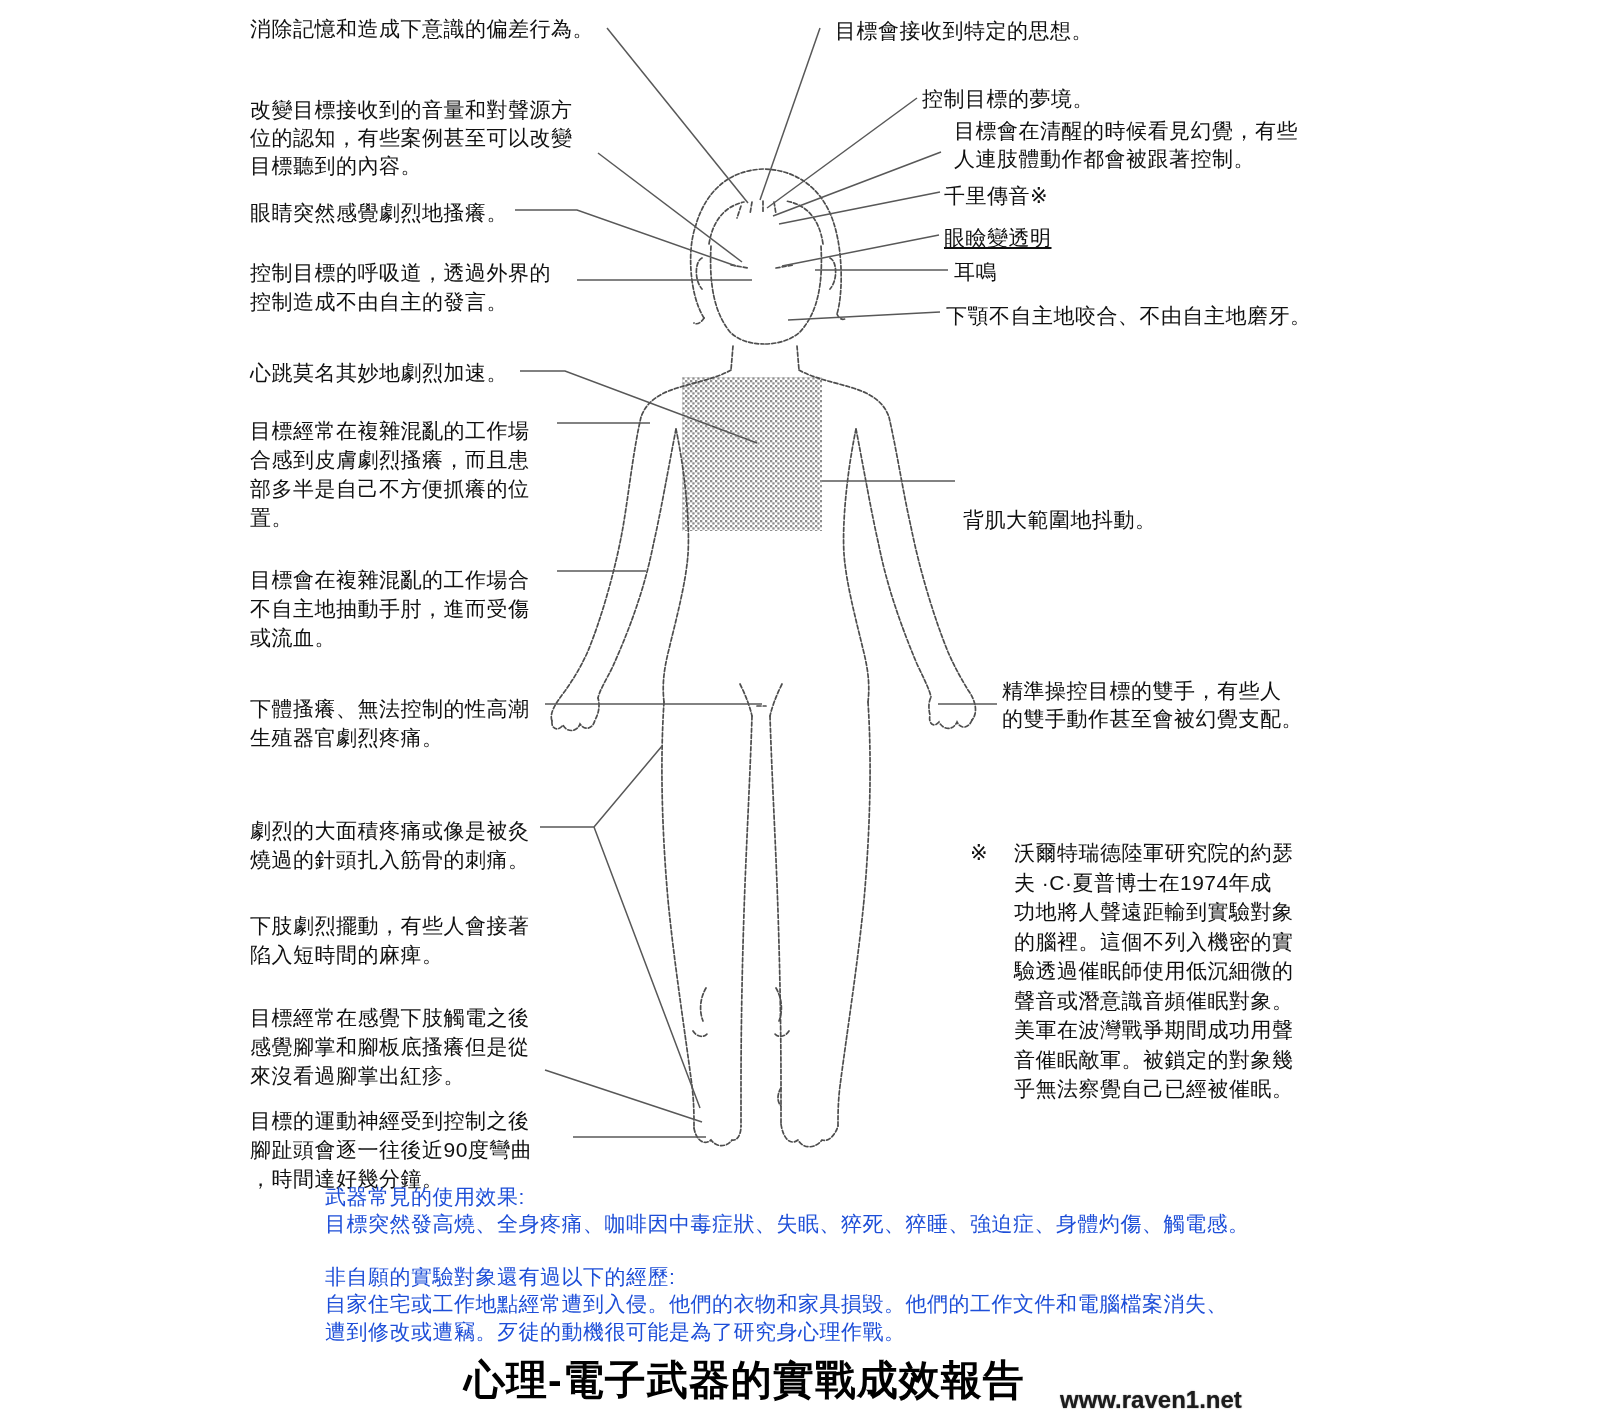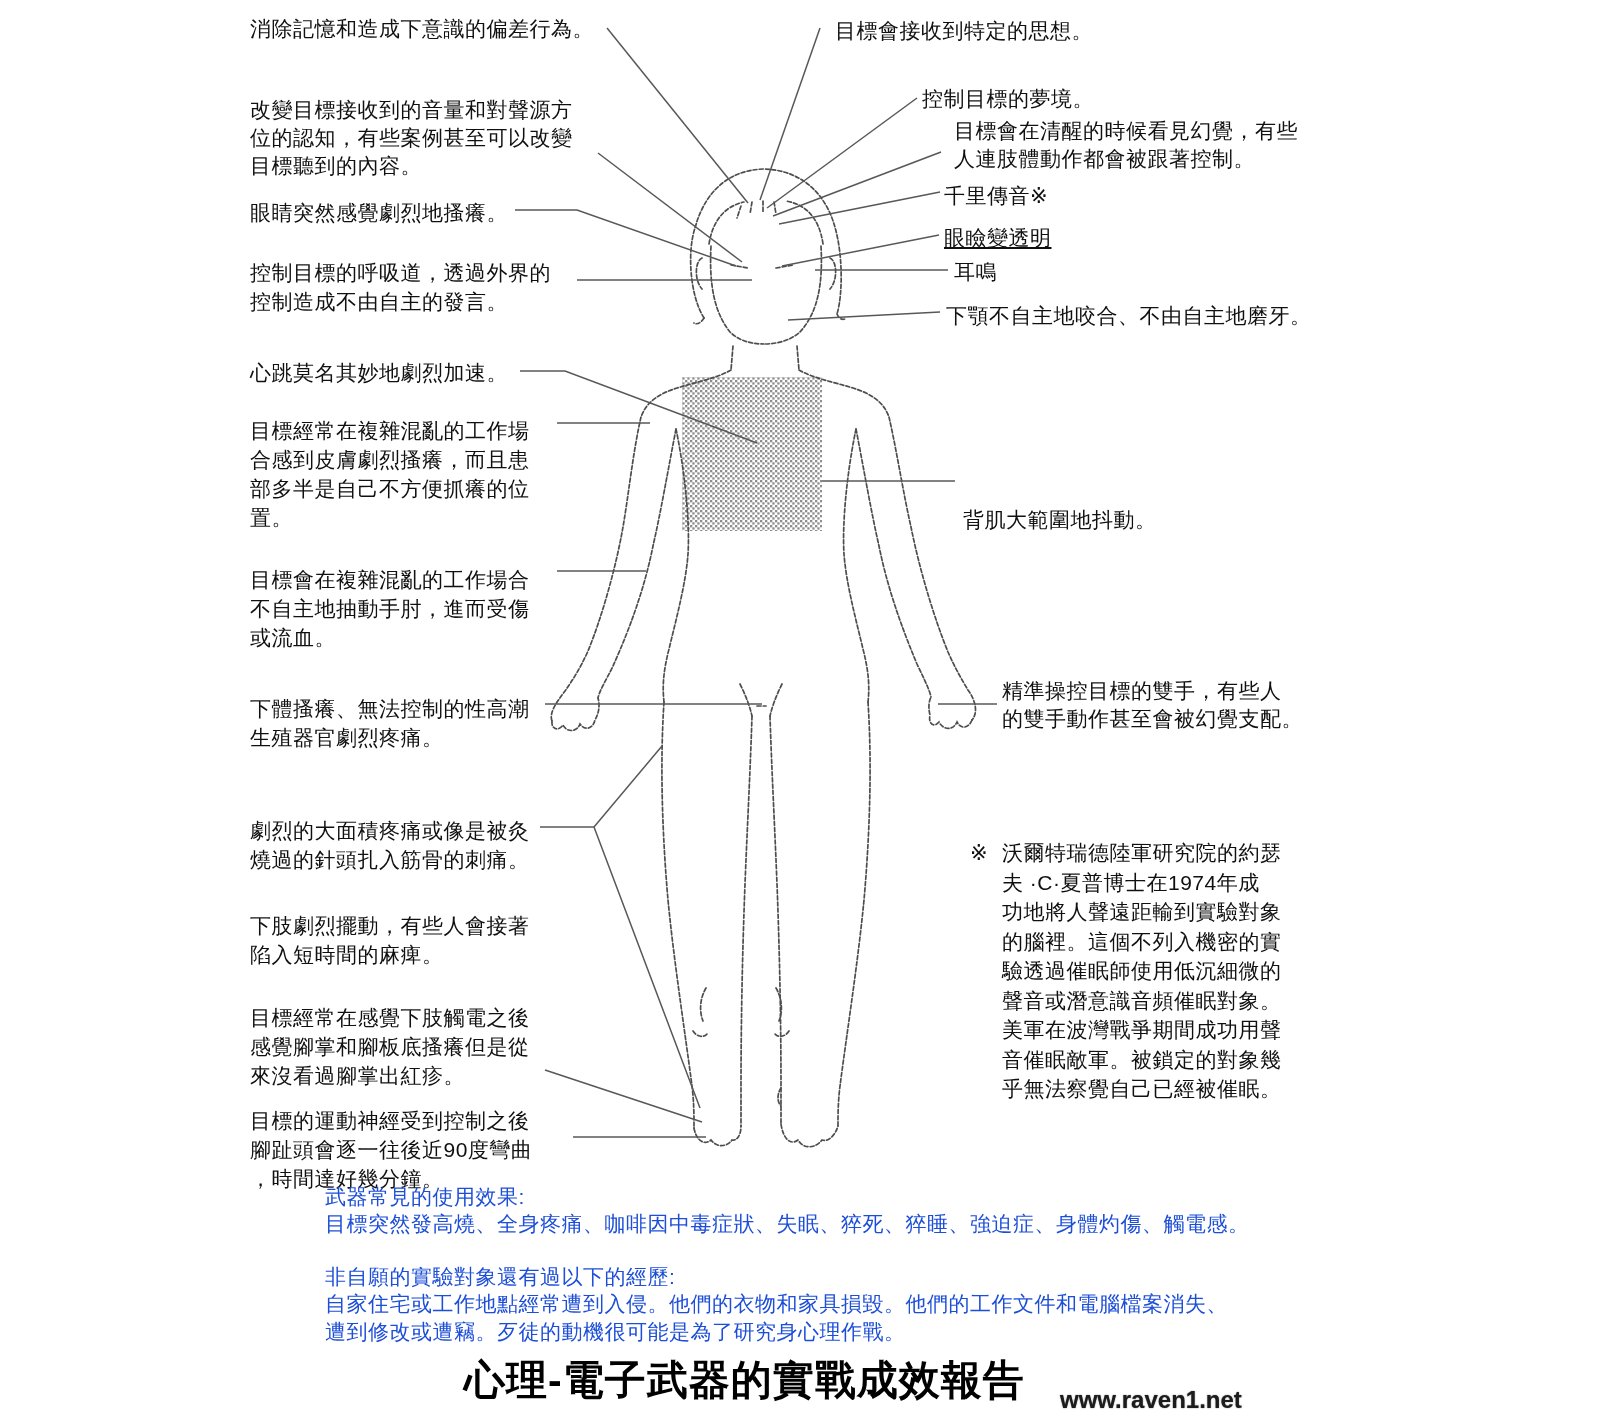--- a/index.html
+++ b/index.html
@@ -21,21 +21,21 @@
     color:#101010;
   }
   .ann.tight{line-height:28px;}
   .footnote-marker{
     position:absolute;
     font-size:21px;line-height:29px;color:#101010;
   }
   .footnote-text{
     position:absolute;
     white-space:pre-line;
-    font-size:21px;line-height:29.5px;letter-spacing:0.5px;color:#101010;
+    font-size:21px;line-height:29.5px;letter-spacing:0.5px;color:#101010;margin-left:12px;
   }
   .bottom-line{
     position:absolute;
     font-size:21px;line-height:26px;letter-spacing:0.5px;color:#1d4ed8;
     white-space:nowrap;
   }
   .page-title{
     position:absolute;
     left:464px;top:1356px;
     font-size:41px;line-height:48px;

